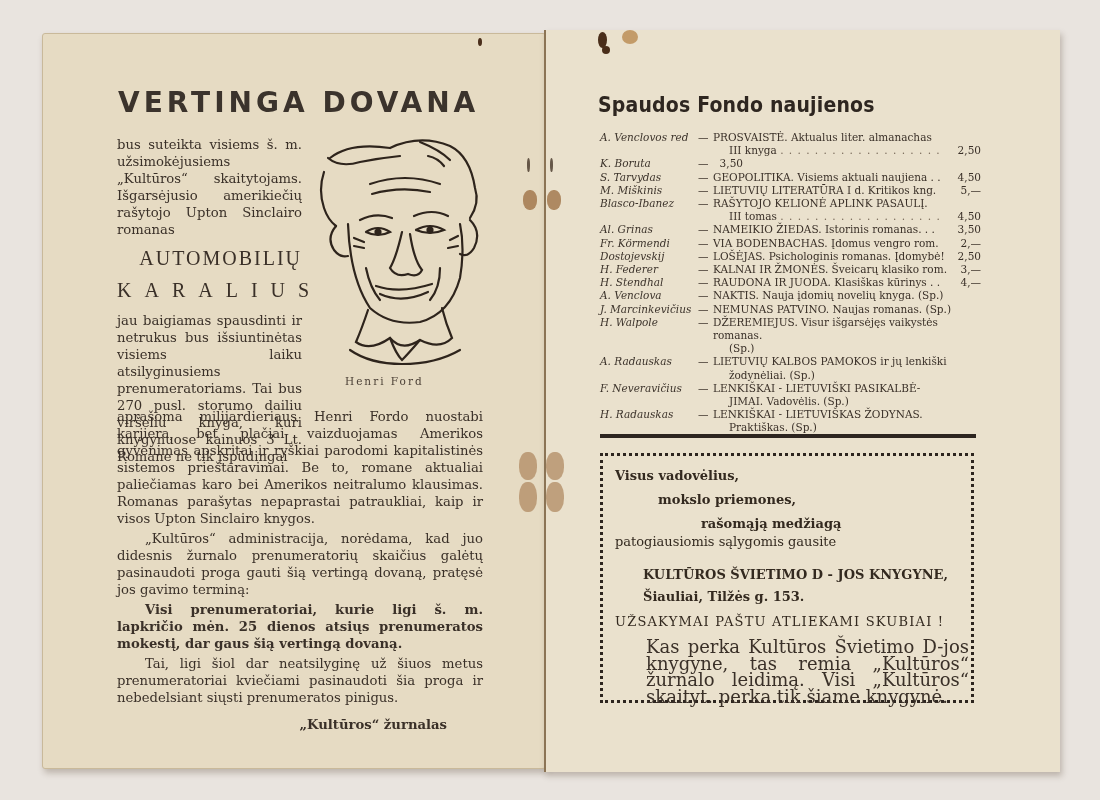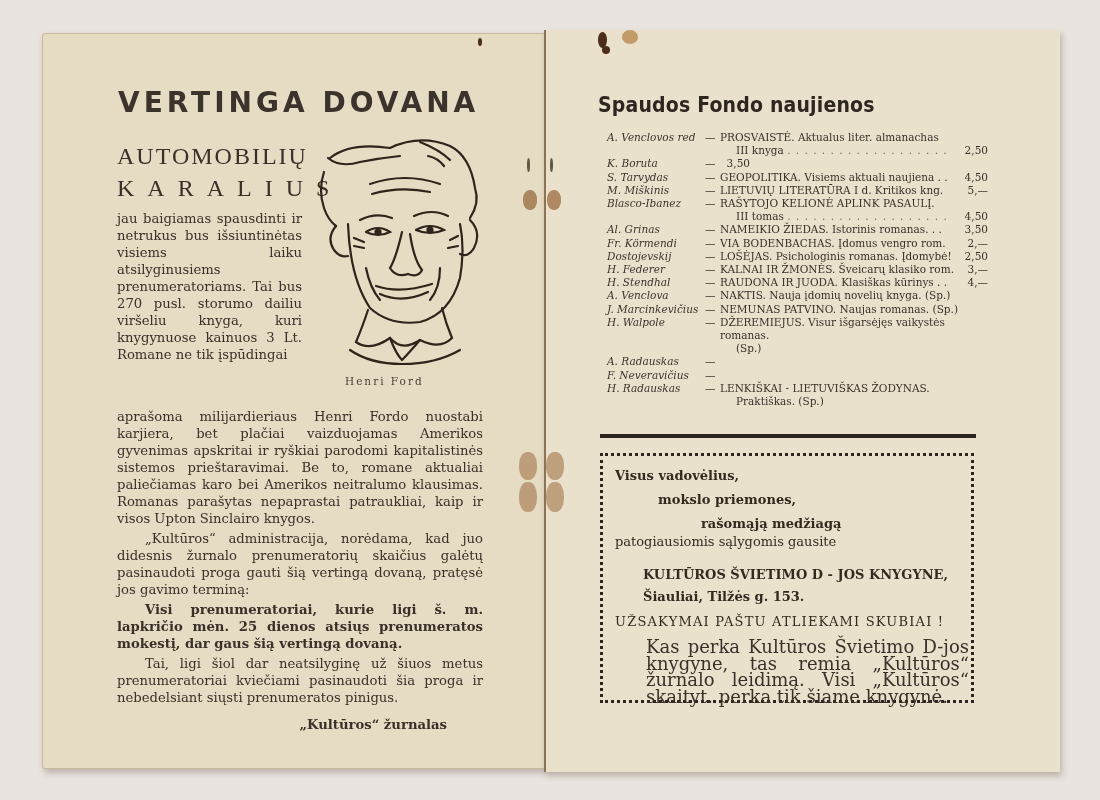--- a/index.html
+++ b/index.html
@@ -37,21 +37,21 @@
     font-family: "DejaVu Sans", sans-serif; font-weight: bold;
     font-size: 28px; letter-spacing: 4px; color: #3b332c;
     white-space: nowrap;
   }
   .narrow-col {
     position: absolute; left: 117px; top: 136px; width: 185px;
     font-size: 13.2px; line-height: 17px; text-align: justify;
   }
   .narrow-col p { margin: 0; }
   .book-title {
-    font-family: "Liberation Serif", serif; font-size: 24px;
+    font-family: "Liberation Serif", serif; font-size: 20px;
     letter-spacing: 2px; line-height: 32px; margin: 4px 0 6px 0 !important;
     color: #3a3028; text-align: right;
   }
   .book-title .k { letter-spacing: 13px; }
   .caricature {
     position: absolute; left: 310px; top: 128px; width: 180px; height: 240px;
   }
   .caption {
     position: absolute; left: 345px; top: 375px;
     font-size: 10.5px; letter-spacing: 2px; color: #4a3f35;
@@ -71,21 +71,21 @@
     font-family: "DejaVu Sans", sans-serif; font-weight: bold;
     font-size: 21px; color: #2e2620; letter-spacing: 0.2px;
     transform: scaleX(0.9); transform-origin: left;
     white-space: nowrap;
   }
   .book-list {
     position: absolute; left: 600px; top: 131px; width: 380px;
     font-size: 10.5px; line-height: 13.2px;
   }
   .book-row { display: flex; }
-  .author { width: 98px; font-style: italic; flex-shrink: 0; white-space: nowrap; color: #3c332b; margin-left: 7px; }
+  .author { width: 98px; font-style: italic; flex-shrink: 0; white-space: nowrap; color: #3c332b; }
   .dash { width: 15px; flex-shrink: 0; }
   .desc { width: 238px; flex-shrink: 0; }
   .desc .cont { padding-left: 16px; display: block; }
   .dots { letter-spacing: 1px; color: #7a6b5b; }
   .price { width: 30px; text-align: right; flex-shrink: 0; align-self: flex-end; }
   .rule {
     position: absolute; left: 600px; top: 434px; width: 376px; height: 4px;
     background: #2d251f;
   }
   .ad-box {
@@ -116,20 +116,21 @@
 <div class="spine-stain" style="left:519px;top:482px;width:18px;height:30px;background:#b08a62;"></div>
 <div class="spine-stain" style="left:546px;top:482px;width:18px;height:30px;background:#b08a62;"></div>
 <div class="stain-dot" style="left:598px;top:32px;width:9px;height:16px;background:#4a2e1a;"></div>
 <div class="stain-dot" style="left:602px;top:46px;width:8px;height:8px;background:#4a2e1a;"></div>
 <div class="stain-dot" style="left:622px;top:30px;width:16px;height:14px;background:#b98a4f;opacity:0.8;"></div>
 <div class="stain-dot" style="left:478px;top:38px;width:4px;height:8px;background:#4a2e1a;"></div>
 
 <div class="left-title">VERTINGA DOVANA</div>
 
 <div class="narrow-col">
+  <p>bus suteikta visiems š. m. užsimokėjusiems „Kultūros“ skaitytojams. Išgarsėjusio amerikiečių rašytojo Upton Sinclairo romanas</p>
   <p class="book-title">
     <span>AUTOMOBILIŲ</span><br>
     <span class="k">KARALIUS</span>
   </p>
   <p>jau baigiamas spausdinti ir netrukus bus išsiuntinėtas visiems laiku atsilyginusiems prenumeratoriams. Tai bus 270 pusl. storumo dailiu viršeliu knyga, kuri knygynuose kainuos 3 Lt. Romane ne tik įspūdingai</p>
 </div>
 
 <svg class="caricature" viewBox="0 0 180 240" fill="none" stroke="#2e241c" stroke-width="2.2" stroke-linecap="round">
 
   <path d="M20 30 Q40 14 80 20 Q110 6 140 18 Q160 28 165 60 Q170 75 160 90"></path>
@@ -250,25 +251,27 @@
     </div>
     <div class="book-row">
       <span class="author">H. Walpole</span>
       <span class="dash">—</span>
       <span class="desc"><span>DŽEREMIEJUS. Visur išgarsėjęs vaikystės romanas.</span><span class="cont"><span>(Sp.)</span></span></span>
       <span class="price"></span>
     </div>
     <div class="book-row">
       <span class="author">A. Radauskas</span>
       <span class="dash">—</span>
+      <span class="desc"><span>LIETUVIŲ KALBOS PAMOKOS ir jų lenkiški</span><span class="cont"><span>žodynėliai. (Sp.)</span></span></span>
       <span class="price"></span>
     </div>
     <div class="book-row">
       <span class="author">F. Neveravičius</span>
       <span class="dash">—</span>
+      <span class="desc"><span>LENKIŠKAI - LIETUVIŠKI PASIKALBĖ-</span><span class="cont"><span>JIMAI. Vadovėlis. (Sp.)</span></span></span>
       <span class="price"></span>
     </div>
     <div class="book-row">
       <span class="author">H. Radauskas</span>
       <span class="dash">—</span>
       <span class="desc"><span>LENKIŠKAI - LIETUVIŠKAS ŽODYNAS.</span><span class="cont"><span>Praktiškas. (Sp.)</span></span></span>
       <span class="price"></span>
     </div>
   </div>
 

